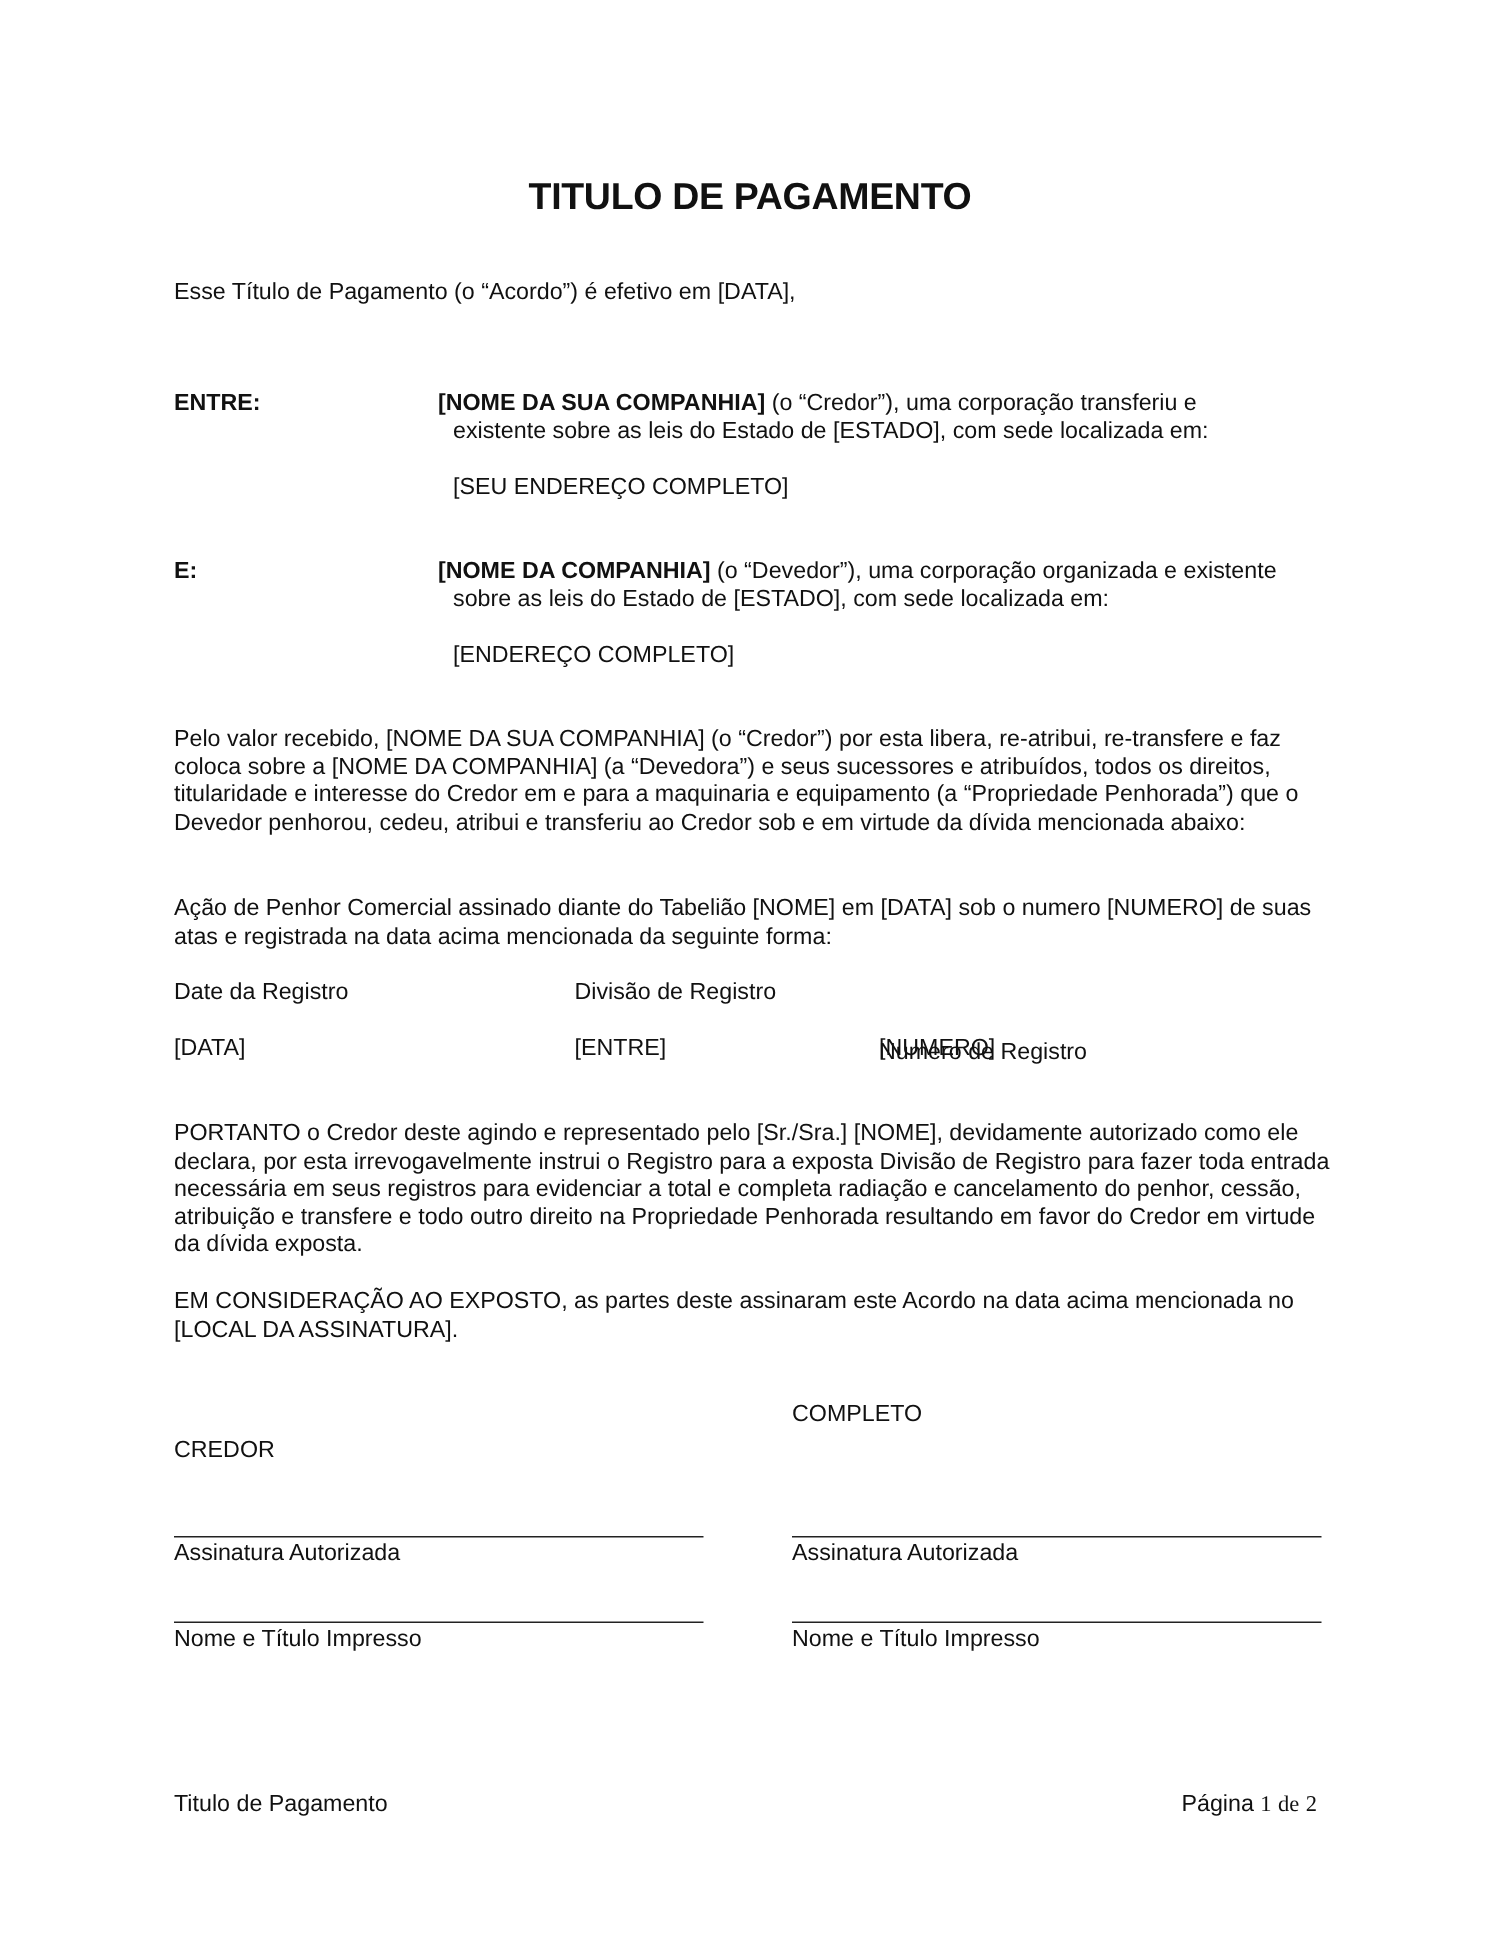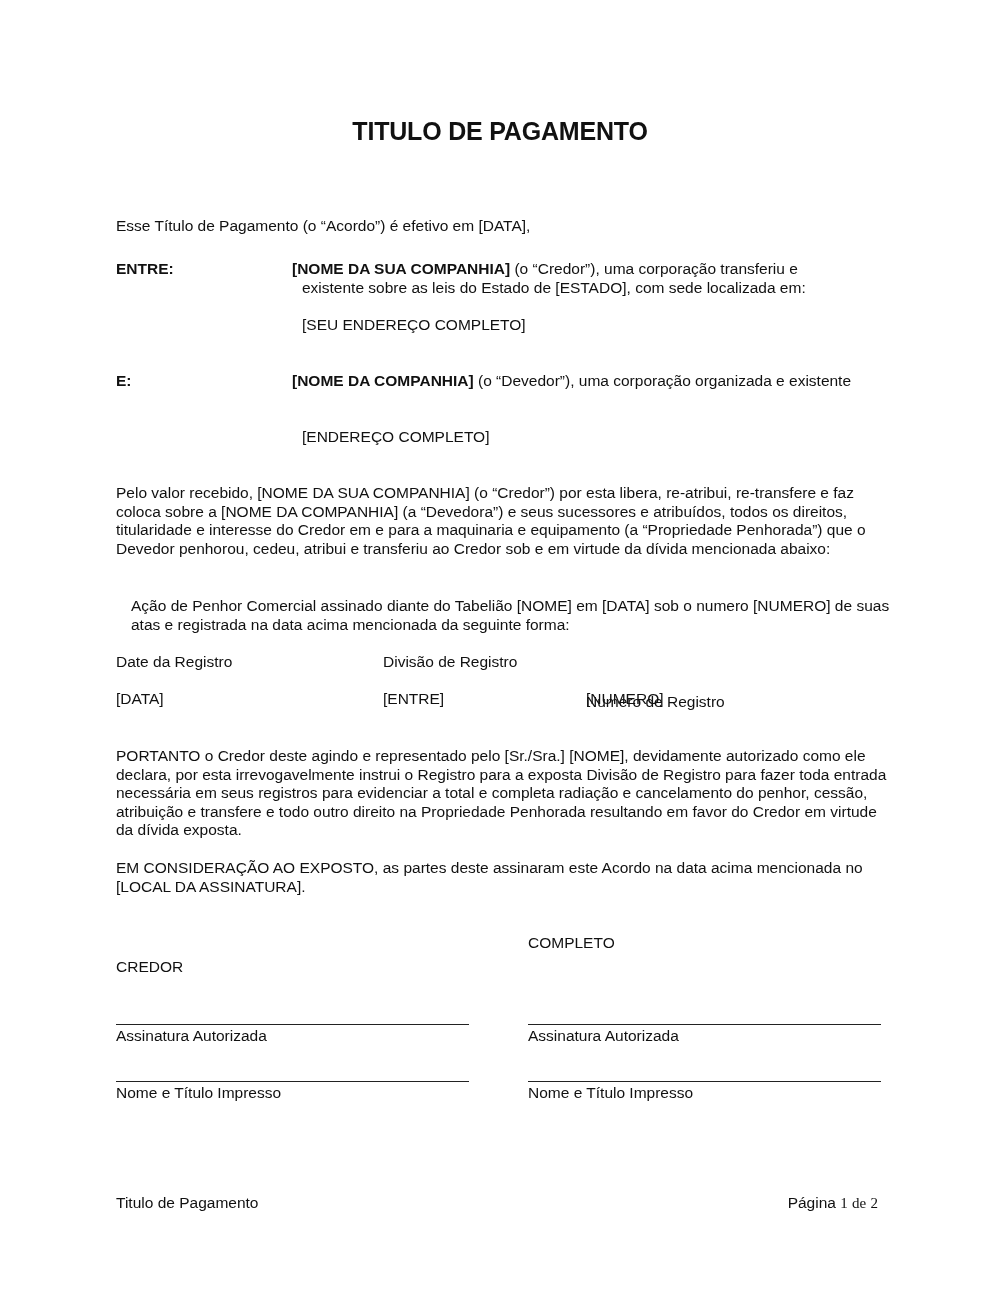--- a/index.html
+++ b/index.html
@@ -27,38 +27,39 @@
     .footer-right { right: 122px; top: 1194px; text-align: right; }
     .serif { font-family: "Liberation Serif", serif; font-size: 15px; }
   </style>
 </head>
 <body>
 
 <div>
 
   <div class="abs title">TITULO DE PAGAMENTO</div>
 
-  <div class="abs para" style="top:217px;">Esse Título de Pagamento (o “Acordo”) é efetivo em [DATA],</div>
+  <div class="abs para" style="top:186px;">Esse Título de Pagamento (o “Acordo”) é efetivo em [DATA],</div>
 
   <div class="abs party-label" style="top:260px;">ENTRE:</div>
   <div class="abs party-body" style="top:260px;">
     <span class="label-bold">[NOME DA SUA COMPANHIA]</span><span> (o “Credor”), uma corporação transferiu e</span>
     <span class="indent">existente sobre as leis do Estado de [ESTADO], com sede localizada em:</span>
   </div>
   <div class="abs party-addr" style="top:316px;">[SEU ENDEREÇO COMPLETO]</div>
 
   <div class="abs party-label" style="top:372px;">E:</div>
   <div class="abs party-body" style="top:372px;">
     <span class="label-bold">[NOME DA COMPANHIA]</span><span> (o “Devedor”), uma corporação organizada e existente</span>
+    <span class="indent">sobre as leis do Estado de [ESTADO], com sede localizada em:</span>
   </div>
   <div class="abs party-addr" style="top:428px;">[ENDEREÇO COMPLETO]</div>
 
   <div class="abs para" style="top:484px; width:775px;">Pelo valor recebido, [NOME DA SUA COMPANHIA] (o “Credor”) por esta libera, re-atribui, re-transfere e faz coloca sobre a [NOME DA COMPANHIA] (a “Devedora”) e seus sucessores e atribuídos, todos os direitos, titularidade e interesse do Credor em e para a maquinaria e equipamento (a “Propriedade Penhorada”) que o Devedor penhorou, cedeu, atribui e transferiu ao Credor sob e em virtude da dívida mencionada abaixo:</div>
 
-  <div class="abs para" style="top:597px; width:775px;margin-left:15px;">Ação de Penhor Comercial assinado diante do Tabelião [NOME] em [DATA] sob o numero [NUMERO] de suas atas e registrada na data acima mencionada da seguinte forma:</div>
+  <div class="abs para" style="top:597px; width:775px;">Ação de Penhor Comercial assinado diante do Tabelião [NOME] em [DATA] sob o numero [NUMERO] de suas atas e registrada na data acima mencionada da seguinte forma:</div>
 
   <div>
     <div class="abs col1" style="top:653px;">Date da Registro</div>
     <div class="abs col2" style="top:653px;">Divisão de Registro</div>
     <div class="abs col3" style="top:653px;margin-top:40px;">Numero de Registro</div>
     <div class="abs col1" style="top:690px;">[DATA]</div>
     <div class="abs col2" style="top:690px;">[ENTRE]</div>
     <div class="abs col3" style="top:690px;">[NUMERO]</div>
   </div>
 

